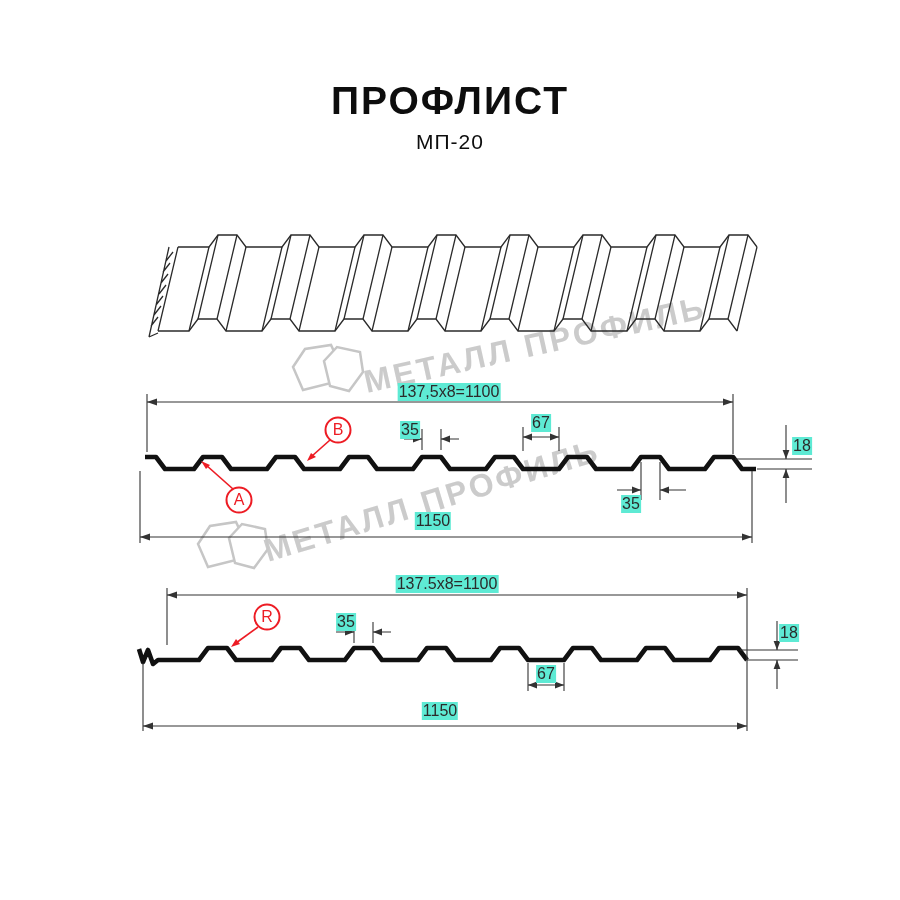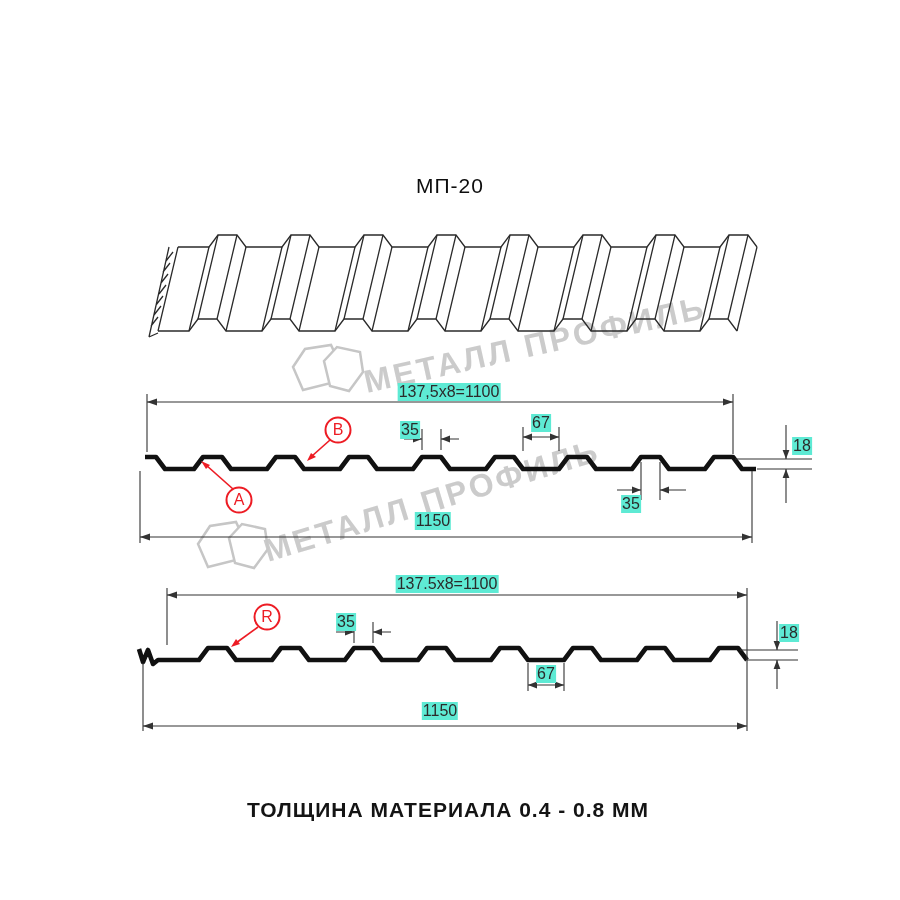--- a/index.html
+++ b/index.html
@@ -1,35 +1,36 @@
 <!DOCTYPE html>
 <html><head>
 <meta charset="utf-8">
 <style>
   html,body{margin:0;padding:0;background:#fff;}
   .canvas{position:relative;width:900px;height:900px;background:#fff;overflow:hidden;
           font-family:"Liberation Sans",sans-serif;}
   .abs{position:absolute;}
   .ctr{transform:translate(-50%,-50%);white-space:nowrap;}
   .title{font-size:39px;font-weight:700;letter-spacing:2px;color:#0d0d0d;}
-  .subtitle{font-size:21px;font-weight:500;letter-spacing:1px;color:#0d0d0d;margin-top:44px;}
+  .subtitle{font-size:21px;font-weight:500;letter-spacing:1px;color:#0d0d0d;}
   .footer-note{font-size:21px;font-weight:700;letter-spacing:1px;color:#141414;}
   .dim{font-size:16px;color:#2b2b2b;background:#5eead4;padding:0 1px;}
   .wm{font-size:32px;font-weight:700;letter-spacing:3px;color:#c9c9c9;opacity:.95;z-index:1;}
   .badge{width:27px;height:27px;border:2.5px solid #ed1c24;border-radius:50%;
          box-sizing:border-box;color:#ed1c24;font-size:16px;line-height:21px;
          text-align:center;background:transparent;z-index:4;}
   svg{position:absolute;left:0;top:0;}
   .z2{z-index:2;} .z3{z-index:3;}
 </style>
 </head>
 <body>
 
 <div class="canvas">
 
+  <div class="abs ctr title" style="left:450px;top:101px">ПРОФЛИСТ</div>
   <div class="abs ctr subtitle" style="left:450px;top:142px">МП-20</div>
 
   <svg width="900" height="900" style="z-index:1">
     <g stroke="#c6c6c6" stroke-width="2.5" fill="#ffffff">
       <path d="M293,367 L305,349 L331,345 L338,360 L331,383 L303,390 Z"></path>
       <path d="M324,361 L337,347 L360,352 L363,372 L349,391 L330,386 Z"></path>
     </g>
     <g stroke="#c6c6c6" stroke-width="2.5" fill="#ffffff">
       <path d="M198,544 L210,526 L236,522 L243,537 L236,560 L208,567 Z"></path>
       <path d="M229,538 L242,524 L265,529 L268,549 L254,568 L235,563 Z"></path>
@@ -131,15 +132,14 @@
   <div class="abs ctr badge" style="left:338px;top:430px">B</div>
 
   <div class="abs ctr dim z3" style="left:447px;top:584px">137.5x8=1100</div>
   <div class="abs ctr dim z3" style="left:346px;top:622px">35</div>
   <div class="abs ctr dim z3" style="left:546px;top:674px">67</div>
   <div class="abs ctr dim z3" style="left:789px;top:633px">18</div>
   <div class="abs ctr dim z3" style="left:440px;top:711px">1150</div>
 
   <div class="abs ctr badge" style="left:267px;top:617px">R</div>
 
-  <div class="abs ctr footer-note" style="left:448px;top:810px">ТОЛЩИНА МАТЕРИАЛА 0.4 - 0.8 ММ</div>
 
 </div>
 
 </body></html>

